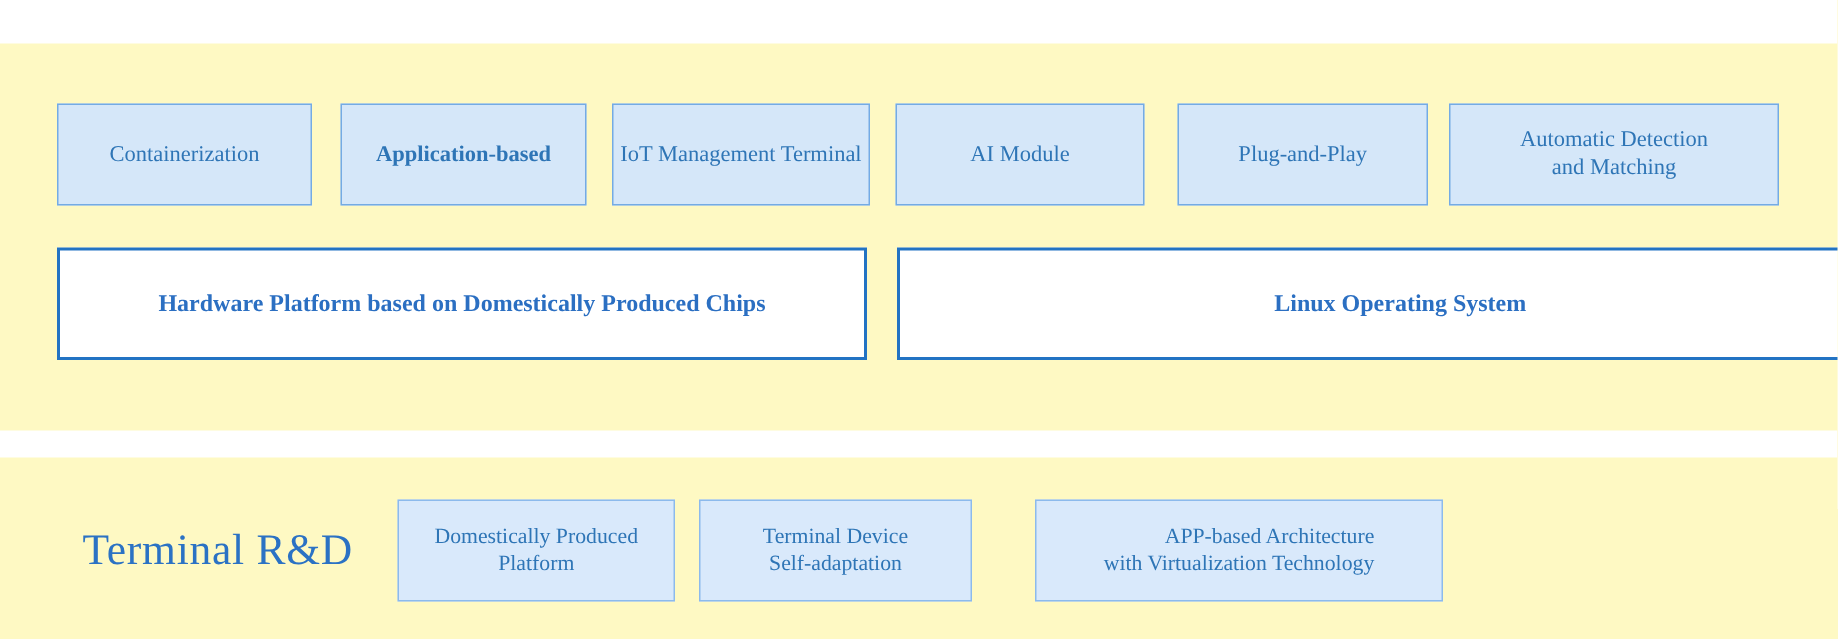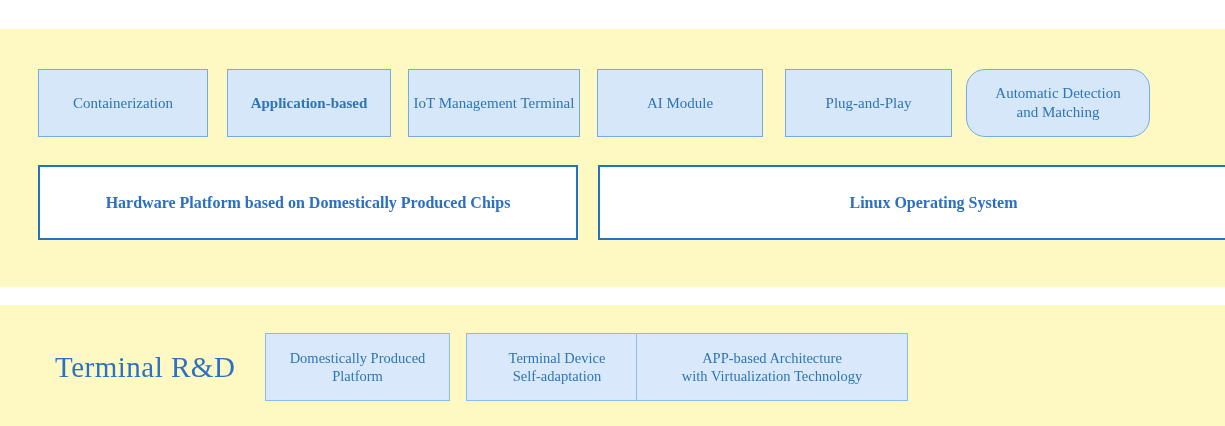--- a/index.html
+++ b/index.html
@@ -70,21 +70,21 @@
   </div>
   <div class="box feature-box" style="left:408px; width:172px;">
     <span class="lbl">IoT Management Terminal</span>
   </div>
   <div class="box feature-box" style="left:597px; width:166px;">
     <span class="lbl">AI Module</span>
   </div>
   <div class="box feature-box" style="left:785px; width:167px;text-align:center;">
     <span class="lbl">Plug-and-Play</span>
   </div>
-  <div class="box feature-box" style="left:966px; width:184px;border-radius:19px;">
+  <div class="box feature-box" style="left:966px; width:220px;">
     <span class="lbl">Automatic Detection
 and Matching</span>
   </div>
 
   <div class="box platform-box" style="left:38px;  width:540px;">
     <span class="lbl">Hardware Platform based on Domestically Produced Chips</span>
   </div>
   <div class="box platform-box" style="left:598px; width:671px;">
     <span class="lbl">Linux Operating System</span>
   </div>
@@ -96,18 +96,18 @@
   <div class="section-title">Terminal R&amp;D</div>
 
   <div class="box terminal-box" style="left:466px; width:182px;">
     <span class="lbl">Terminal Device
 Self-adaptation</span>
   </div>
   <div class="box terminal-box" style="left:265px; width:185px;">
     <span class="lbl">Domestically Produced
 Platform</span>
   </div>
-  <div class="box terminal-box" style="left:636px; width:272px;">
+  <div class="box terminal-box" style="left:690px; width:272px;text-align:right;">
     <span class="lbl">APP-based Architecture
 with Virtualization Technology</span>
   </div>
 
 </div>
 
 </body></html>

